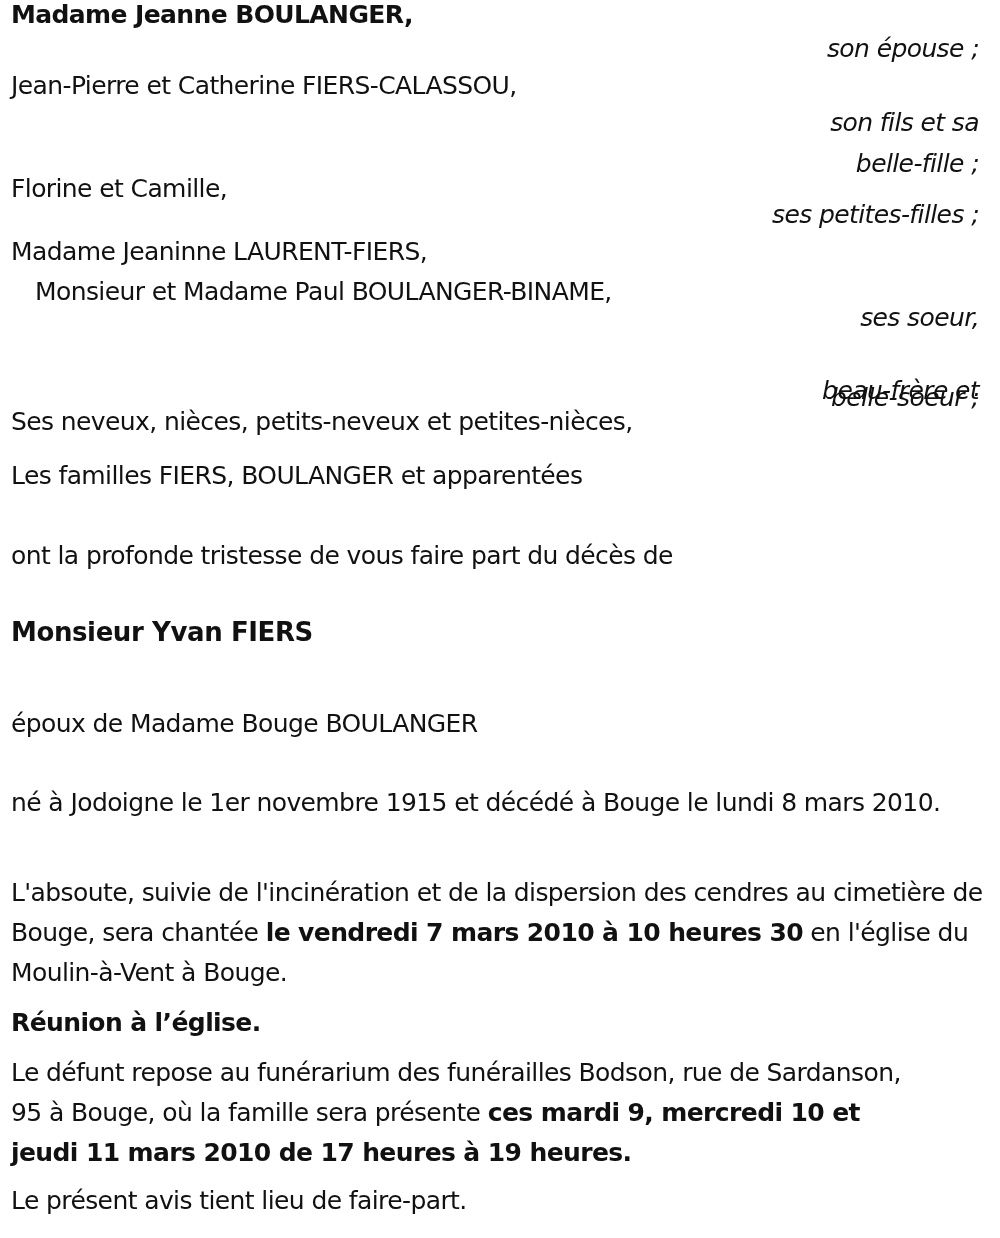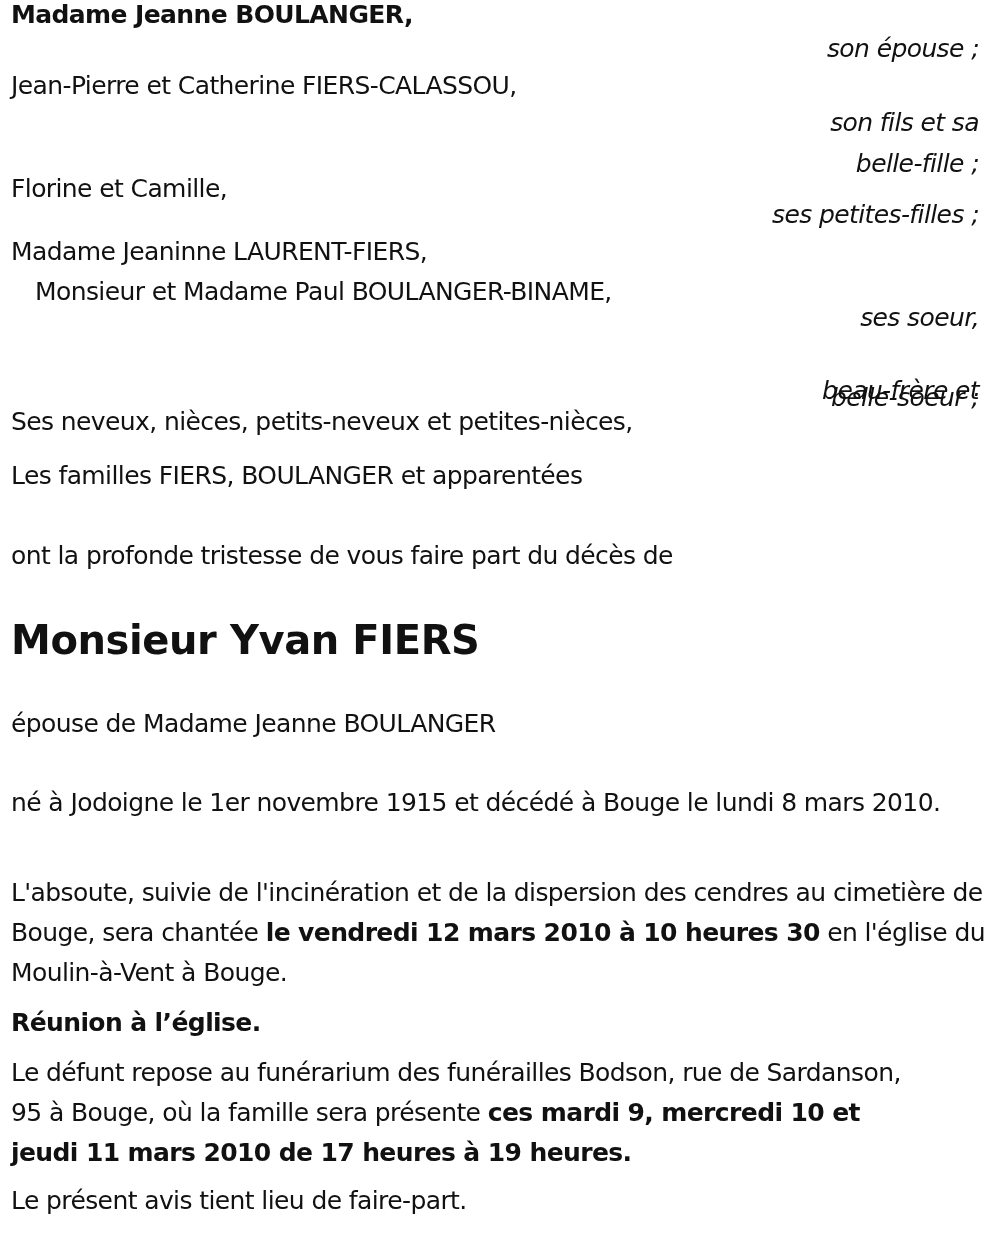--- a/index.html
+++ b/index.html
@@ -21,21 +21,21 @@
       position: absolute;
       left: 11px;
       top: 0;
       width: 978px;
     }
     .abs { position: absolute; white-space: nowrap; }
     .left { left: 0; }
     .right { right: 10px; text-align: right; font-style: italic; }
     .title {
       font-weight: bold;
-      font-size: 40px;
+      font-size: 26px;
       letter-spacing: -0.4px;
     }
     .para {
       position: absolute;
       left: 0;
       width: 975px;
       line-height: 40px;
       white-space: normal;
     }
     b { font-weight: bold; }
@@ -61,25 +61,25 @@
   <div class="abs right" style="top:343px;margin-top:33px;">beau-frère et</div>
   <div class="abs right" style="top:383px;">belle-soeur ;</div>
 
   <div class="abs left" style="top:407px;">Ses neveux, nièces, petits-neveux et petites-nièces,</div>
   <div class="abs left" style="top:461px;">Les familles FIERS, BOULANGER et apparentées</div>
 
   <div class="abs left" style="top:541px;">ont la profonde tristesse de vous faire part du décès de</div>
 
   <div class="abs left title" style="top:617px;">Monsieur Yvan FIERS</div>
 
-  <div class="abs left" style="top:709px;">épouse de Madame Jeanne BOULANGER</div>
+  <div class="abs left" style="top:709px;">époux de Madame Bouge BOULANGER</div>
 
   <div class="para" style="top:783px; width:950px;">né à Jodoigne le 1er novembre 1915 et décédé à Bouge le lundi 8 mars 2010.</div>
 
-  <div class="para" style="top:873px;"><span>L'absoute, suivie de l'incinération et de la dispersion des cendres au cimetière de Bouge, sera chantée </span><b>le vendredi 12 mars 2010 à 10 heures 30</b><span> en l'église du Moulin-à-Vent à Bouge.</span></div>
+  <div class="para" style="top:873px;"><span>L'absoute, suivie de l'incinération et de la dispersion des cendres au cimetière de Bouge, sera chantée </span><b>le vendredi 7 mars 2010 à 10 heures 30</b><span> en l'église du Moulin-à-Vent à Bouge.</span></div>
 
   <div class="abs left" style="top:1008px; font-weight:bold;">Réunion à l’église.</div>
 
   <div class="para" style="top:1053px; width:900px;"><span>Le défunt repose au funérarium des funérailles Bodson, rue de Sardanson, 95 à Bouge, où la famille sera présente </span><b>ces mardi 9, mercredi 10 et jeudi 11 mars 2010 de 17 heures à 19 heures.</b></div>
 
   <div class="abs left" style="top:1186px;">Le présent avis tient lieu de faire-part.</div>
 
 </div>
 
 </body></html>

